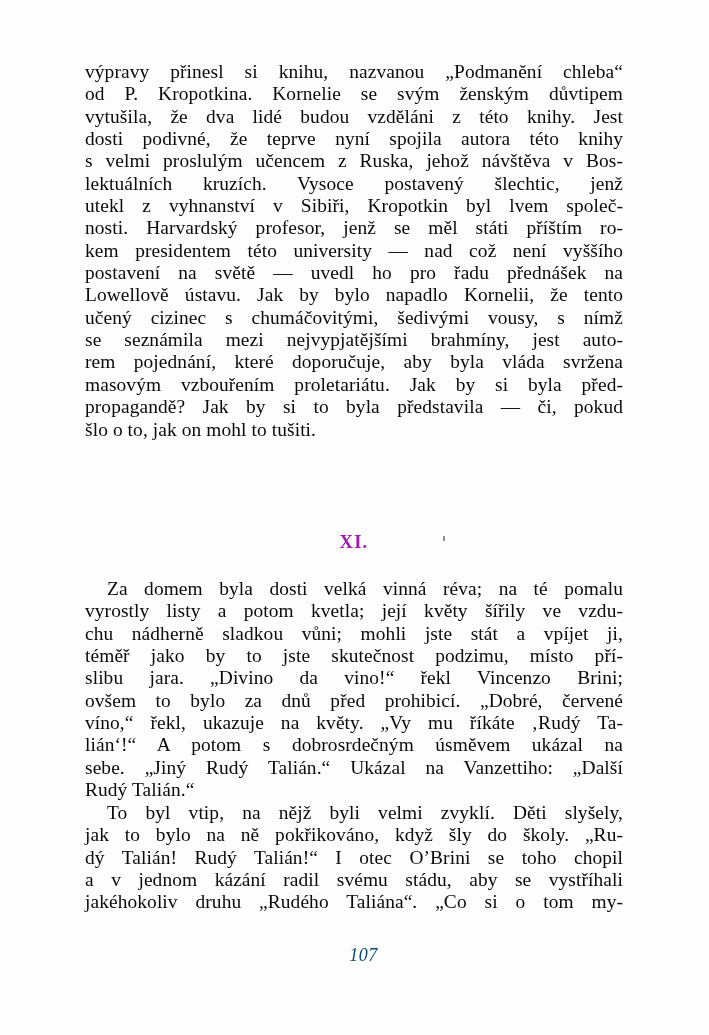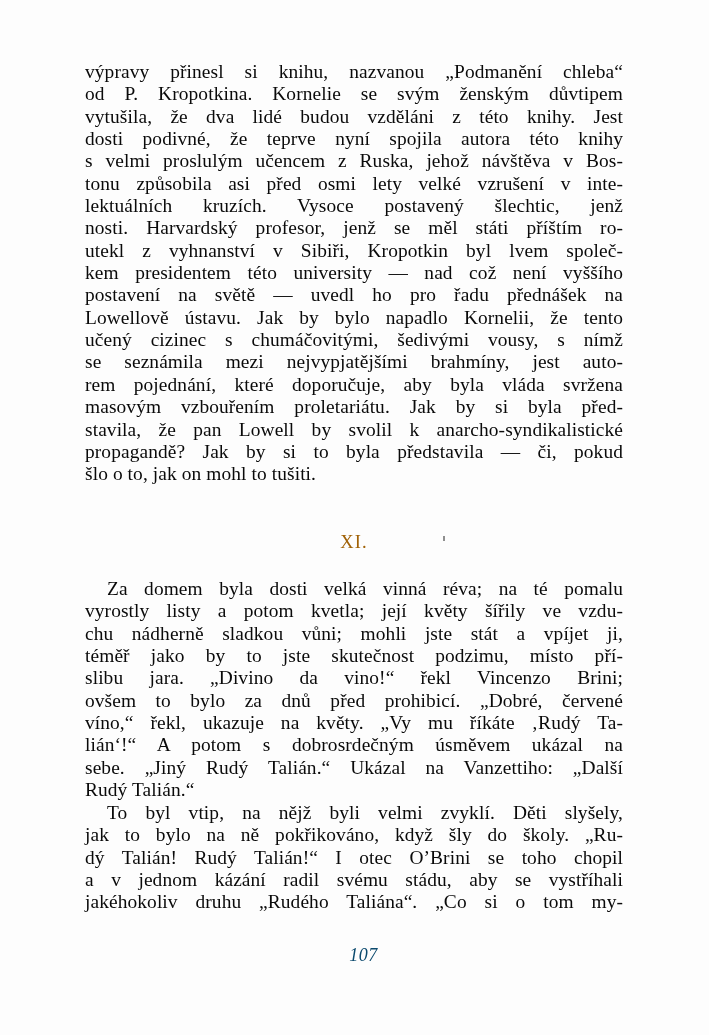--- a/index.html
+++ b/index.html
@@ -55,22 +55,22 @@
   }
   .chapter {
     position: absolute;
     left: 85px;
     top: 531px;
     width: 538px;
     text-align: center;
     font-size: 18.5px;
     line-height: 22px;
     letter-spacing: 1.2px;
-    font-weight: normal;
-    color: #a16207;
+    font-weight: bold;
+    color: #a21caf;
   }
   .speck {
     position: absolute;
     left: 443px;
     top: 536px;
     width: 2px;
     height: 5px;
     background: #6a6a6a;
     opacity: 0.75;
   }
@@ -94,32 +94,30 @@
 <body>
 
 <div class="page">
 
   <div class="textblock">
     <span class="ln j">výpravy přinesl si knihu, nazvanou „Podmanění chleba“</span>
     <span class="ln j">od P. Kropotkina. Kornelie se svým ženským důvtipem</span>
     <span class="ln j">vytušila, že dva lidé budou vzděláni z této knihy.  Jest</span>
     <span class="ln j">dosti podivné, že teprve nyní spojila autora této knihy</span>
     <span class="ln j">s velmi proslulým učencem z Ruska, jehož návštěva v Bos-</span>
-    <span class="ln j">tonu způsobila asi před osmi lety velké vzrušení v inte-</span>
     <span class="ln j">lektuálních kruzích. Vysoce postavený šlechtic, jenž</span>
+    <span class="ln j">utekl z vyhnanství v Sibiři, Kropotkin byl lvem společ-</span>
     <span class="ln j">nosti. Harvardský profesor, jenž se měl státi příštím ro-</span>
-    <span class="ln j">utekl z vyhnanství v Sibiři, Kropotkin byl lvem společ-</span>
     <span class="ln j">kem presidentem této university — nad což není vyššího</span>
     <span class="ln j">postavení na světě — uvedl ho pro řadu přednášek na</span>
     <span class="ln j">Lowellově ústavu. Jak by bylo napadlo Kornelii, že tento</span>
     <span class="ln j">učený cizinec s chumáčovitými, šedivými vousy, s nímž</span>
     <span class="ln j">se seznámila mezi nejvypjatějšími brahmíny, jest auto-</span>
     <span class="ln j">rem pojednání, které doporučuje, aby byla vláda svržena</span>
     <span class="ln j">masovým vzbouřením proletariátu. Jak by si byla před-</span>
-    <span class="ln j">stavila, že pan Lowell by svolil k anarcho-syndikalistické</span>
     <span class="ln j">propagandě? Jak by si to byla představila — či, pokud</span>
     <span class="ln last">šlo o to, jak on mohl to tušiti.</span>
   </div>
 
   <div class="chapter">
     <span>XI.</span>
   </div>
   <div class="speck"></div>
 
   <div class="para2">

